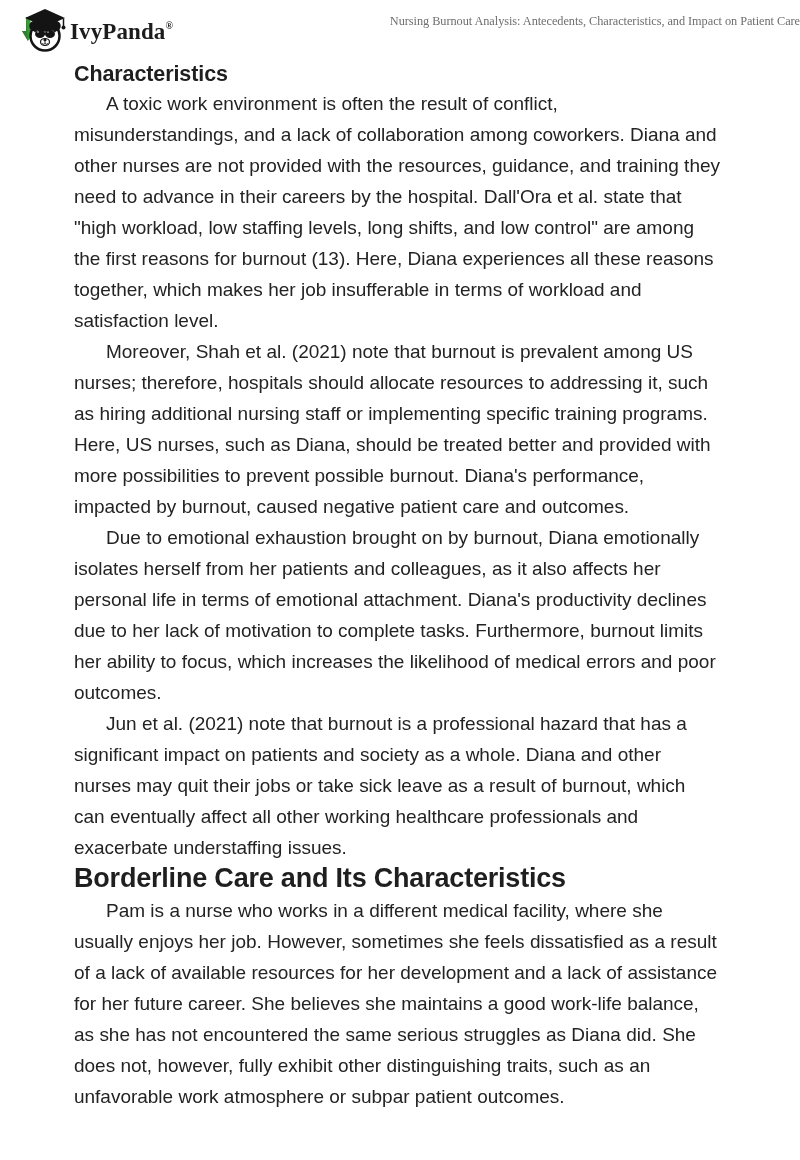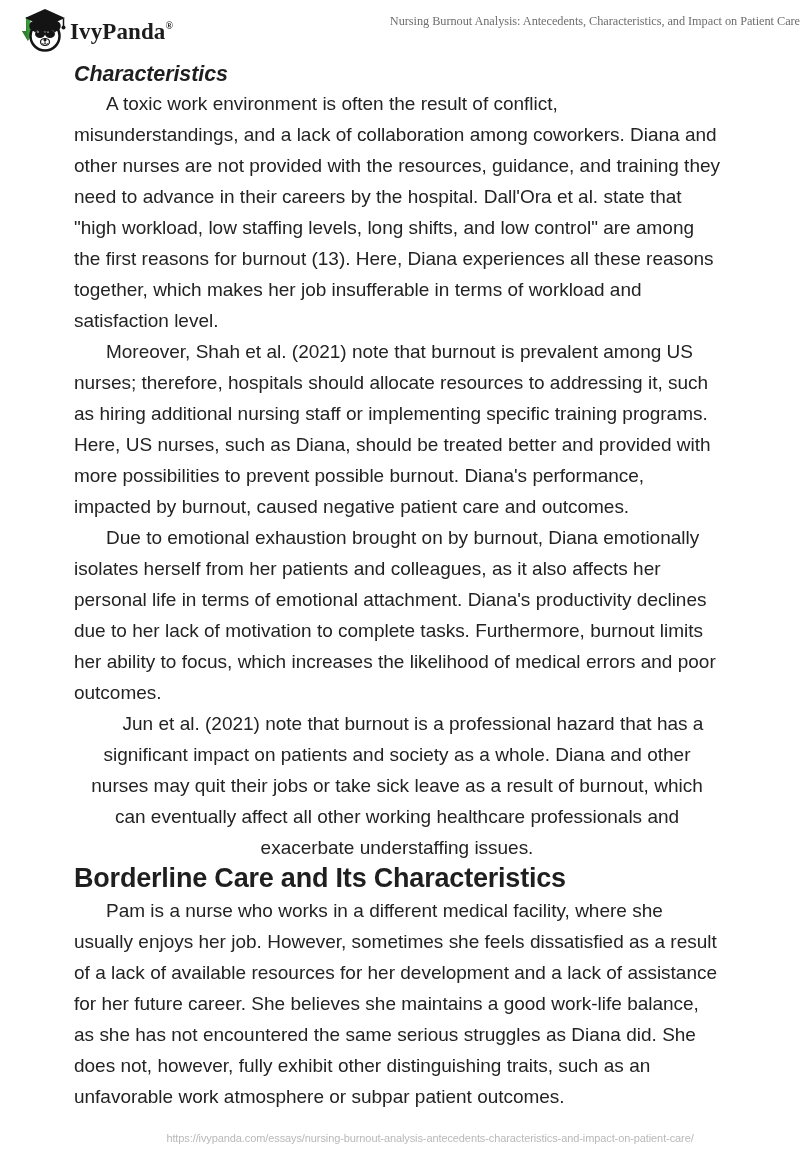--- a/index.html
+++ b/index.html
@@ -100,41 +100,40 @@
   }
 
   h2.doc-h2 {
     font-size: 21.5px;
     font-weight: bold;
     color: #1f1f1f;
     margin: 0;
     padding: 0;
     line-height: 1.2;
     letter-spacing: -0.1px;
-    font-style: italic;
   }
 
   p.doc-p {
     font-size: 19px;
     line-height: 31px;
     color: #232323;
     margin: 0;
     padding: 0;
     text-indent: 32px;
     letter-spacing: -0.02px;
     word-spacing: 0.1px;
   }
 
   
   .blk-h2-characteristics { margin-top: 16px; }
   .blk-p1 { margin-top: 19px; }
   .blk-p2 { margin-top: 22px; }
   .blk-h2-consequences { margin-top: 28px; }
   .blk-p3 { margin-top: 20px; }
-  .blk-p4 { margin-top: 22px; text-align: center; }
+  .blk-p4 { margin-top: 22px; }
   .blk-h1-borderline { margin-top: 34px; }
   .blk-p5 { margin-top: 25px; }
 
   
   .page-footer {
     position: absolute;
     left: 0;
     bottom: 14px;
     width: 800px;
     text-align: center;
@@ -206,17 +205,14 @@
     <p class="doc-p blk-p3">Due to emotional exhaustion brought on by burnout, Diana emotionally isolates herself from her patients and colleagues, as it also affects her personal life in terms of emotional attachment. Diana's productivity declines due to her lack of motivation to complete tasks. Furthermore, burnout limits her ability to focus, which increases the likelihood of medical errors and poor outcomes.</p>
 
     <p class="doc-p blk-p4">Jun et al. (2021) note that burnout is a professional hazard that has a significant impact on patients and society as a whole. Diana and other nurses may quit their jobs or take sick leave as a result of burnout, which can eventually affect all other working healthcare professionals and exacerbate understaffing issues.</p>
 
     <h1 class="doc-h1 blk-h1-borderline">Borderline Care and Its Characteristics</h1>
 
     <p class="doc-p blk-p5">Pam is a nurse who works in a different medical facility, where she usually enjoys her job. However, sometimes she feels dissatisfied as a result of a lack of available resources for her development and a lack of assistance for her future career. She believes she maintains a good work-life balance, as she has not encountered the same serious struggles as Diana did. She does not, however, fully exhibit other distinguishing traits, such as an unfavorable work atmosphere or subpar patient outcomes.</p>
 
   </div>
 
-  <div class="page-footer">
-    <span class="footer-url">https://ivypanda.com/essays/nursing-burnout-analysis-antecedents-characteristics-and-impact-on-patient-care/</span>
-  </div>
 
 </div>
 
 </body></html>

